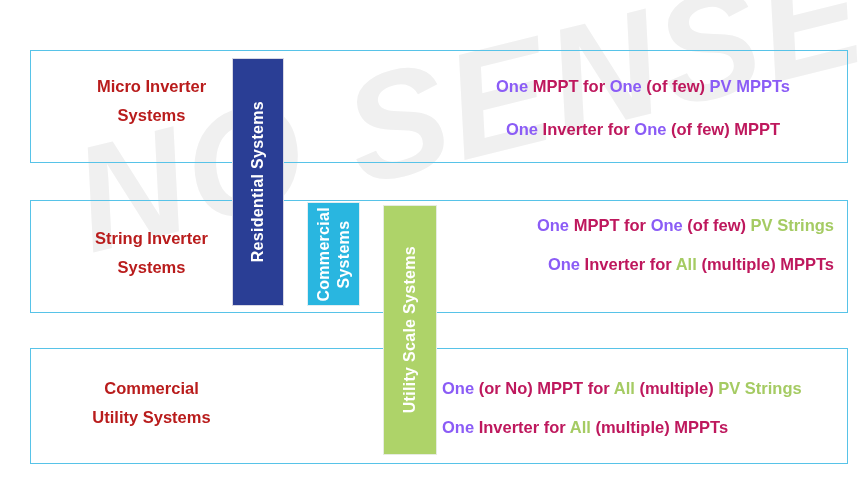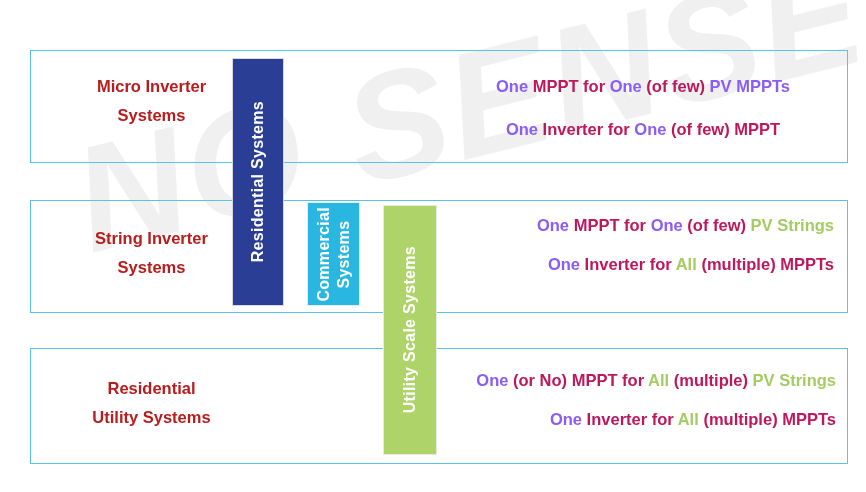--- a/index.html
+++ b/index.html
@@ -113,21 +113,21 @@
     font-size: 16.5px;
     font-weight: bold;
     color: #2b2b2b;
     line-height: 1;
   }
   .stmt-line { white-space: nowrap; }
   #stmt-1 { left: 452px; top: 78px;  width: 382px; text-align: center; }
   #stmt-1 .stmt-line + .stmt-line { margin-top: 26px; }
   #stmt-2 { left: 452px; top: 217px; width: 382px; text-align: right; }
   #stmt-2 .stmt-line + .stmt-line { margin-top: 22px; }
-  #stmt-3 { left: 442px; top: 372px; width: 394px; text-align: right; }
+  #stmt-3 { left: 442px; top: 380px; width: 394px; text-align: left; }
   #stmt-3 .stmt-line + .stmt-line { margin-top: 22px; }
 
   .c-blue  { color: #8b5cf6; }
   .c-green { color: #a5cb63; }
   .c-dark  { color: #be185d; }
 </style>
 </head>
 <body>
 
 <div id="canvas">
@@ -140,21 +140,21 @@
 
   <div class="row-label" id="row-label-1">
     <span class="l1">Micro Inverter</span>
     <span class="l2">Systems</span>
   </div>
   <div class="row-label" id="row-label-2">
     <span class="l1">String Inverter</span>
     <span class="l2">Systems</span>
   </div>
   <div class="row-label" id="row-label-3">
-    <span class="l1">Residential</span>
+    <span class="l1">Commercial</span>
     <span class="l2">Utility Systems</span>
   </div>
 
   <div class="vbar" id="bar-residential">
     <span class="vbar-text">Residential Systems</span>
   </div>
   <div class="vbar" id="bar-commercial">
     <span class="vbar-text">Commercial
 Systems</span>
   </div>

